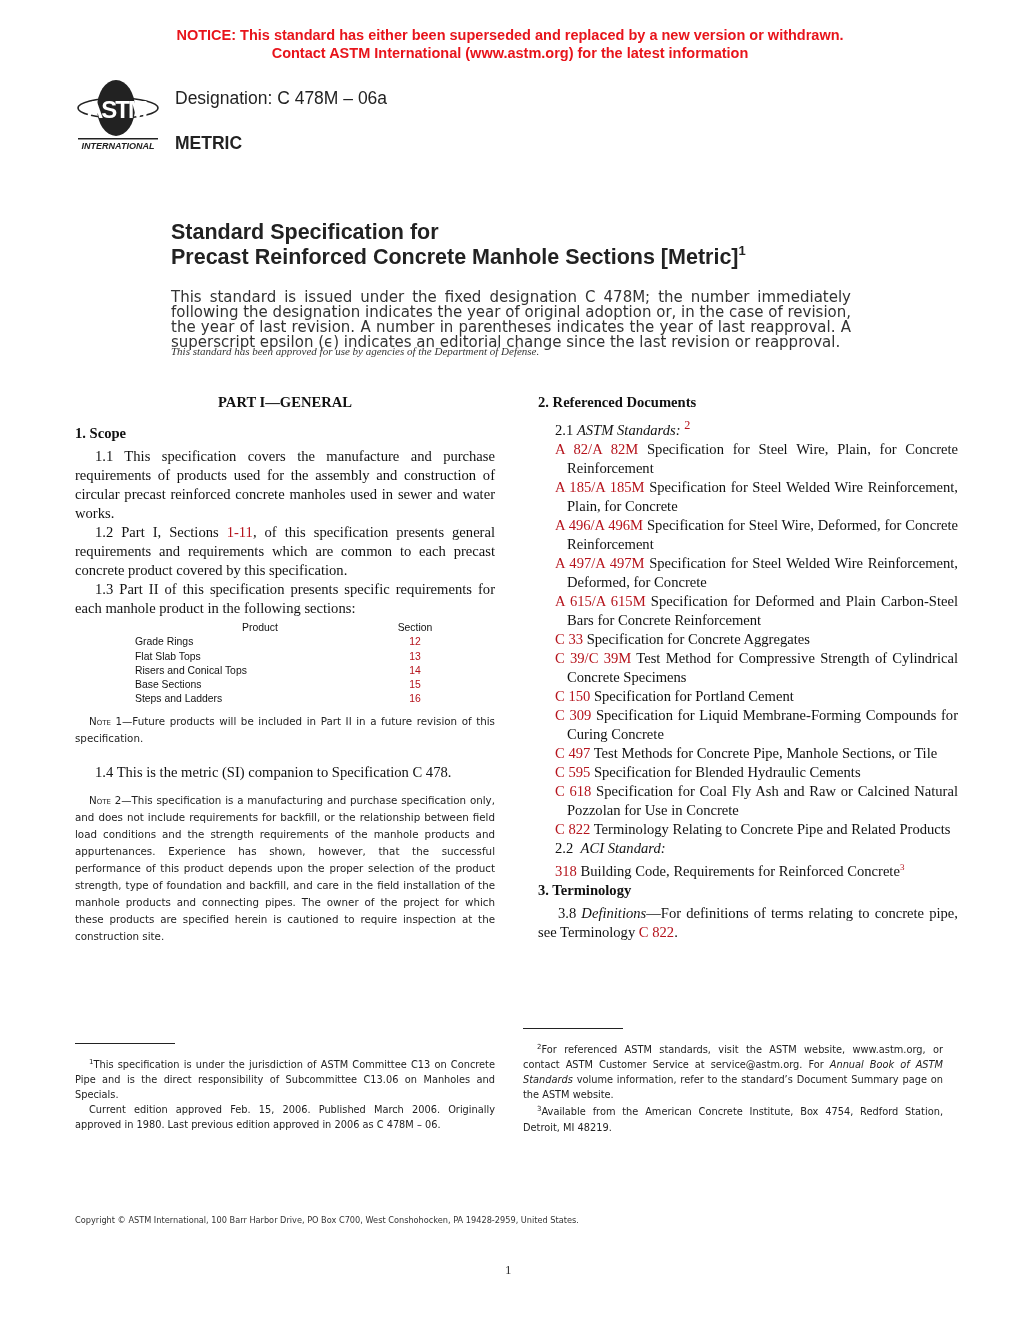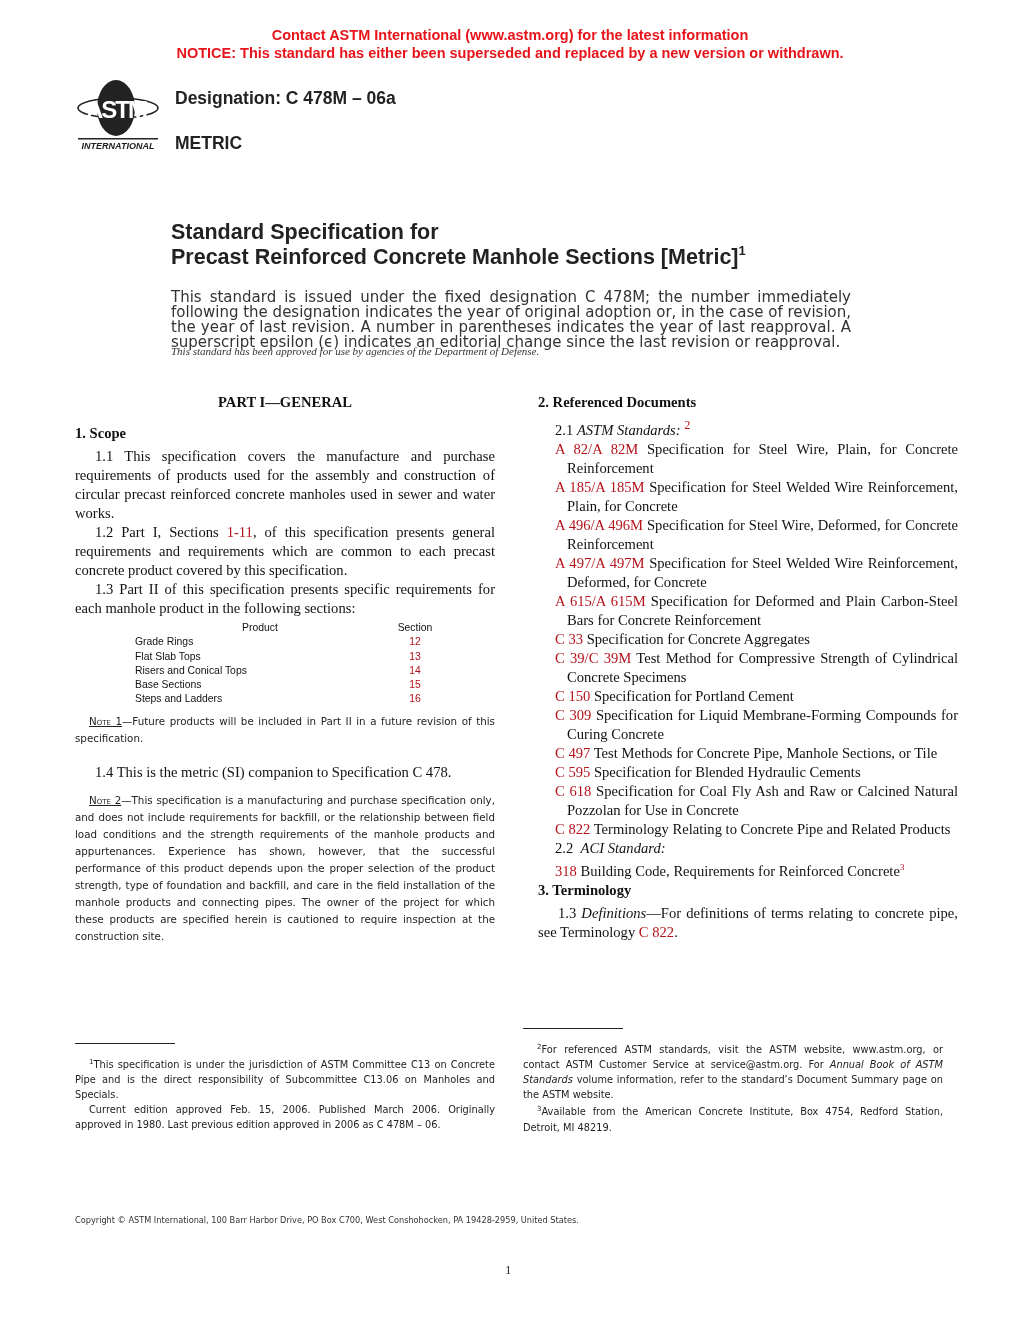--- a/index.html
+++ b/index.html
@@ -1,56 +1,56 @@
 <!DOCTYPE html>
 <html><head>
 <meta charset="utf-8">
 <style>
   html, body { margin: 0; padding: 0; background: #ffffff; }
   body { width: 1020px; height: 1320px; position: relative; overflow: hidden; color: #111; font-family: "Liberation Serif", serif; }
   .abs { position: absolute; }
   .link { color: #b5121b; cursor: pointer; }
   .notice { left: 0; width: 1020px; top: 26px; text-align: center; font-family: "Liberation Sans", sans-serif; font-weight: bold; font-size: 14.5px; line-height: 18px; color: #e8141b; }
   .logo { left: 76px; top: 78px; width: 84px; height: 74px; }
-  .designation { left: 175px; top: 88px; font-family: "Liberation Sans", sans-serif; font-weight: bold; font-size: 17.5px; color: #222; }
+  .designation { left: 175px; top: 88px; font-family: "Liberation Sans", sans-serif; font-weight: normal; font-size: 17.5px; color: #222; }
   .metric { left: 175px; top: 133px; font-family: "Liberation Sans", sans-serif; font-weight: bold; font-size: 17.5px; color: #222; }
   .title { left: 171px; top: 220px; font-family: "Liberation Sans", sans-serif; font-weight: bold; font-size: 21.5px; line-height: 25px; color: #222; }
   .title sup { font-size: 13px; vertical-align: 9px; line-height: 0; }
   .intro { left: 171px; top: 290px; width: 680px; font-family: "DejaVu Sans", sans-serif; font-size: 15px; line-height: 15px; color: #333; text-align: justify; }
   .dod { left: 171px; top: 345px; font-family: "Liberation Serif", serif; font-style: italic; font-size: 11px; color: #333; }
   .col { width: 420px; font-size: 14.6px; line-height: 19px; }
   .left { left: 75px; top: 393px; }
   .right { left: 538px; top: 393px; }
   .part { text-align: center; font-weight: bold; font-size: 14.6px; margin: 0 0 12px 0; }
   h2 { font-size: 14.6px; font-weight: bold; margin: 0 0 4px 0; }
   p { margin: 0; text-align: justify; }
   .ind { text-indent: 20px; }
   table.prod { margin: 3px 0 6px 60px; border-collapse: collapse; font-family: "Liberation Sans", sans-serif; font-size: 10.4px; line-height: 14.3px; }
   table.prod th { font-weight: normal; padding: 0; }
   table.prod td { padding: 0; }
   .prod .c1 { width: 250px; text-align: left; }
   .prod th.c1 { text-align: center; }
   .prod .c2 { width: 60px; text-align: center; }
   .note { font-family: "DejaVu Sans", sans-serif; font-size: 10.3px; line-height: 17px; text-indent: 14px; color: #222; }
-  .note .lbl { font-variant: small-caps; text-decoration: underline; }
+  .note .lbl { font-variant: small-caps; }
   .refs { list-style: none; margin: 0; padding: 0; }
   .refs li { padding-left: 29px; text-indent: -12px; text-align: justify; }
   .sub { padding-left: 17px; }
   .fnrule { width: 100px; height: 1px; background: #222; }
   .fn { font-family: "DejaVu Sans", sans-serif; font-size: 9.8px; line-height: 15px; color: #222; text-align: justify; text-indent: 14px; }
   .fn sup { font-size: 7px; }
   .copyright { left: 75px; top: 1215px; font-family: "DejaVu Sans", sans-serif; font-size: 8.2px; color: #333; }
   .pagenum { left: 505px; top: 1262px; font-size: 13px; color: #333; }
 </style>
 </head>
 <body>
 
 <div class="abs notice">
+  <div>NOTICE: This standard has either been superseded and replaced by a new version or withdrawn.</div>
   <div>Contact ASTM International (www.astm.org) for the latest information</div>
-  <div>NOTICE: This standard has either been superseded and replaced by a new version or withdrawn.</div>
 </div>
 
 <div class="abs logo">
   <svg width="84" height="74" viewBox="0 0 84 74">
     <ellipse cx="42" cy="30" rx="40" ry="10" fill="none" stroke="#222" stroke-width="1.6"></ellipse>
     <ellipse cx="40" cy="30" rx="19" ry="28" fill="#222"></ellipse>
     <text x="40" y="40" text-anchor="middle" font-family="Liberation Sans, sans-serif" font-weight="bold" font-size="24" fill="#fff" letter-spacing="-2">ASTM</text>
     <rect x="2" y="60" width="80" height="1.5" fill="#222"></rect>
     <text x="42" y="71" text-anchor="middle" font-family="Liberation Sans, sans-serif" font-weight="bold" font-style="italic" font-size="9" fill="#222">INTERNATIONAL</text>
   </svg>
@@ -124,21 +124,21 @@
     <li><span class="link">C 497</span> <span>Test Methods for Concrete Pipe, Manhole Sections, or Tile</span></li>
     <li><span class="link">C 595</span> <span>Specification for Blended Hydraulic Cements</span></li>
     <li><span class="link">C 618</span> <span>Specification for Coal Fly Ash and Raw or Calcined Natural Pozzolan for Use in Concrete</span></li>
     <li><span class="link">C 822</span> <span>Terminology Relating to Concrete Pipe and Related Products</span></li>
   </ul>
   <p class="sub"><span>2.2</span>&nbsp; <i>ACI Standard:</i></p>
   <ul class="refs">
     <li><span class="link">318</span> <span>Building Code, Requirements for Reinforced Concrete</span><sup class="link" style="font-size:9px">3</sup></li>
   </ul>
   <h2 style="margin-top:0">3.  Terminology</h2>
-  <p class="ind"><span>1.3</span> <i>Definitions</i><span>—For definitions of terms relating to concrete pipe, see Terminology </span><span class="link">C 822</span><span>.</span></p>
+  <p class="ind"><span>3.8</span> <i>Definitions</i><span>—For definitions of terms relating to concrete pipe, see Terminology </span><span class="link">C 822</span><span>.</span></p>
 </div>
 
 <div class="abs" style="left:75px; top:1043px; width:420px;">
   <div class="fnrule"></div>
   <p class="fn" style="margin-top:11px"><sup>1</sup><span>This specification is under the jurisdiction of ASTM Committee C13 on Concrete Pipe and is the direct responsibility of Subcommittee C13.06 on Manholes and Specials.</span></p>
   <p class="fn">Current edition approved Feb. 15, 2006. Published March 2006. Originally approved in 1980. Last previous edition approved in 2006 as C 478M – 06.</p>
 </div>
 
 <div class="abs" style="left:523px; top:1028px; width:420px;">
   <div class="fnrule"></div>

